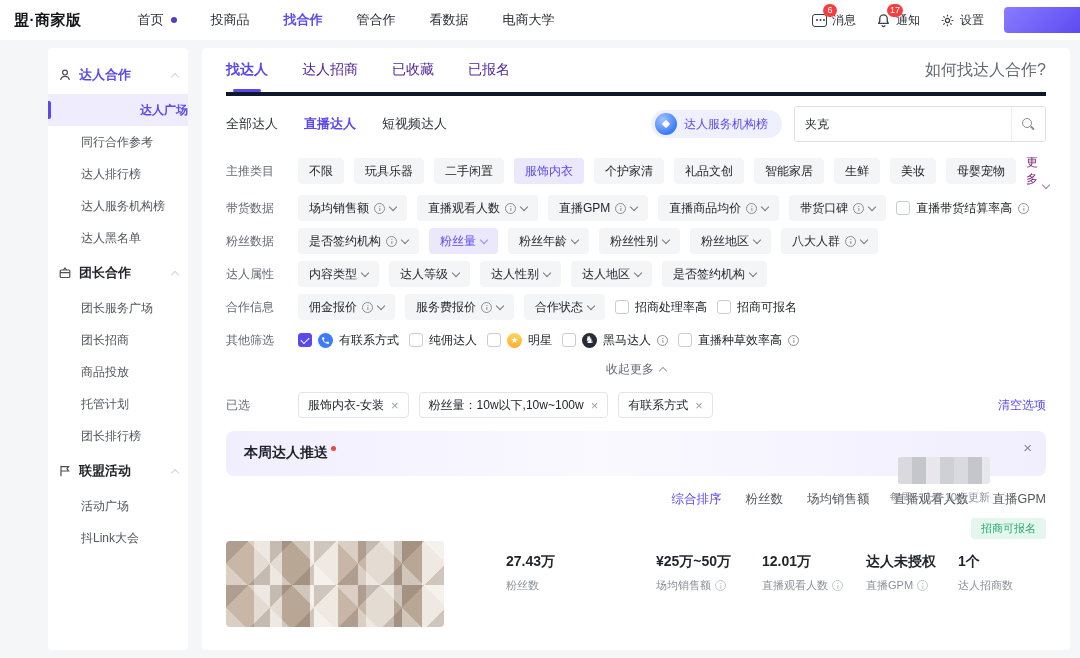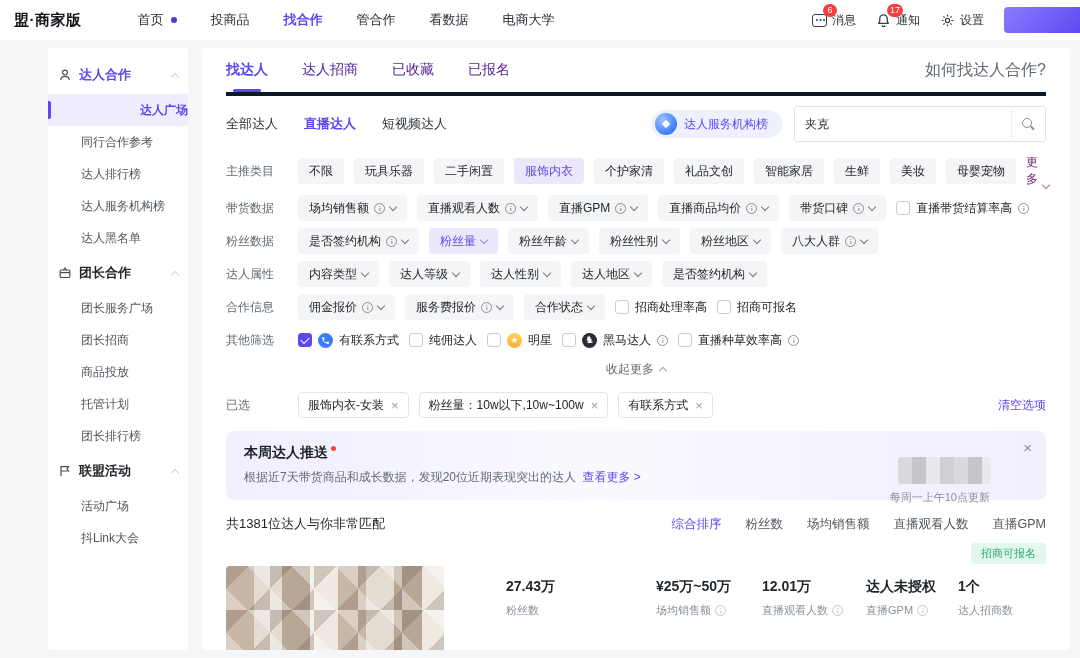--- a/index.html
+++ b/index.html
@@ -438,33 +438,28 @@
           </span>
         <span class="clear-link">清空选项</span>
       </div>
     </div>
 
     <div class="banner">
       <div class="banner-title-row">
         <span class="banner-title">本周达人推送</span>
         <i class="red-dot"></i>
       </div>
-      <div class="banner-desc">
-        <span>根据近7天带货商品和成长数据，发现20位近期表现突出的达人</span>
-        <span class="banner-link">查看更多 &gt;</span>
-      </div>
       <div class="banner-right">
         <div class="mosaic-banner"></div>
         <div class="banner-update">每周一上午10点更新</div>
       </div>
       <span class="banner-close">×</span>
     </div>
 
     <div class="result-head">
-      <span class="count">共1381位达人与你非常匹配</span>
       <div class="sorts">
         <span class="sort active">综合排序</span>
         <span class="sort">粉丝数</span>
         <span class="sort">场均销售额</span>
         <span class="sort">直播观看人数</span>
         <span class="sort">直播GPM</span>
       </div>
     </div>
 
     <div class="card-wrap">

